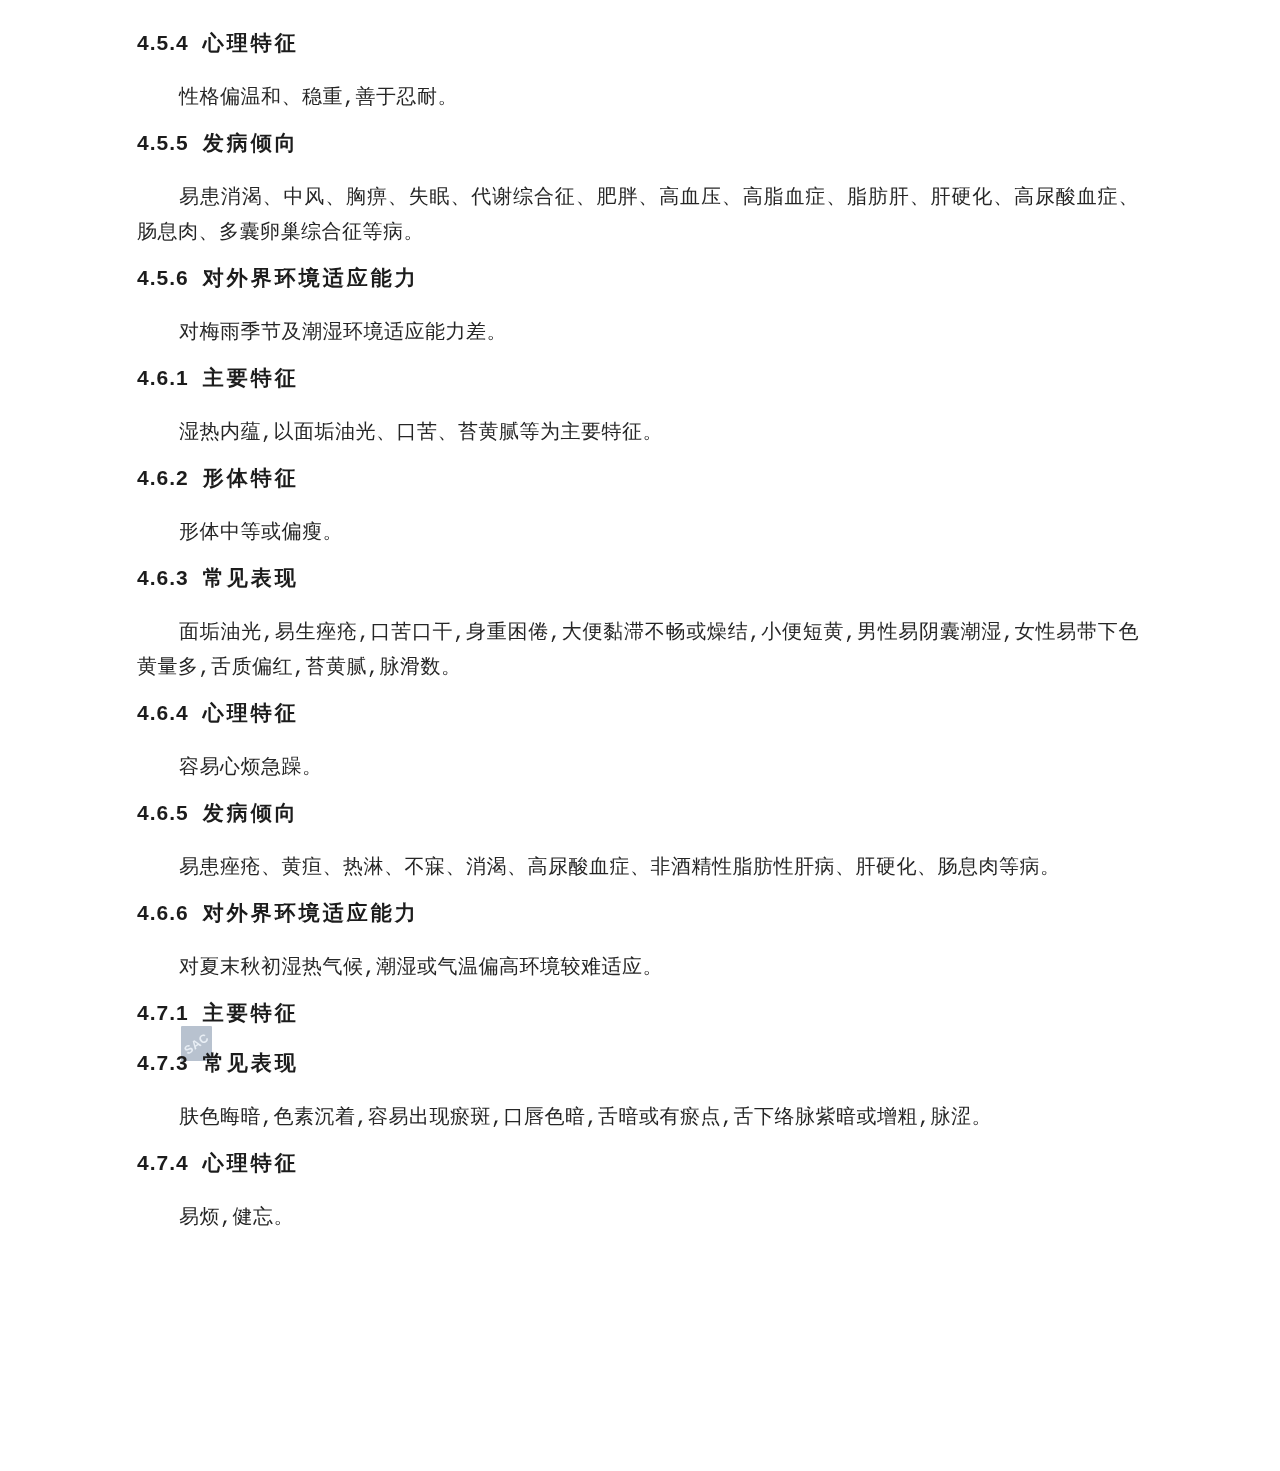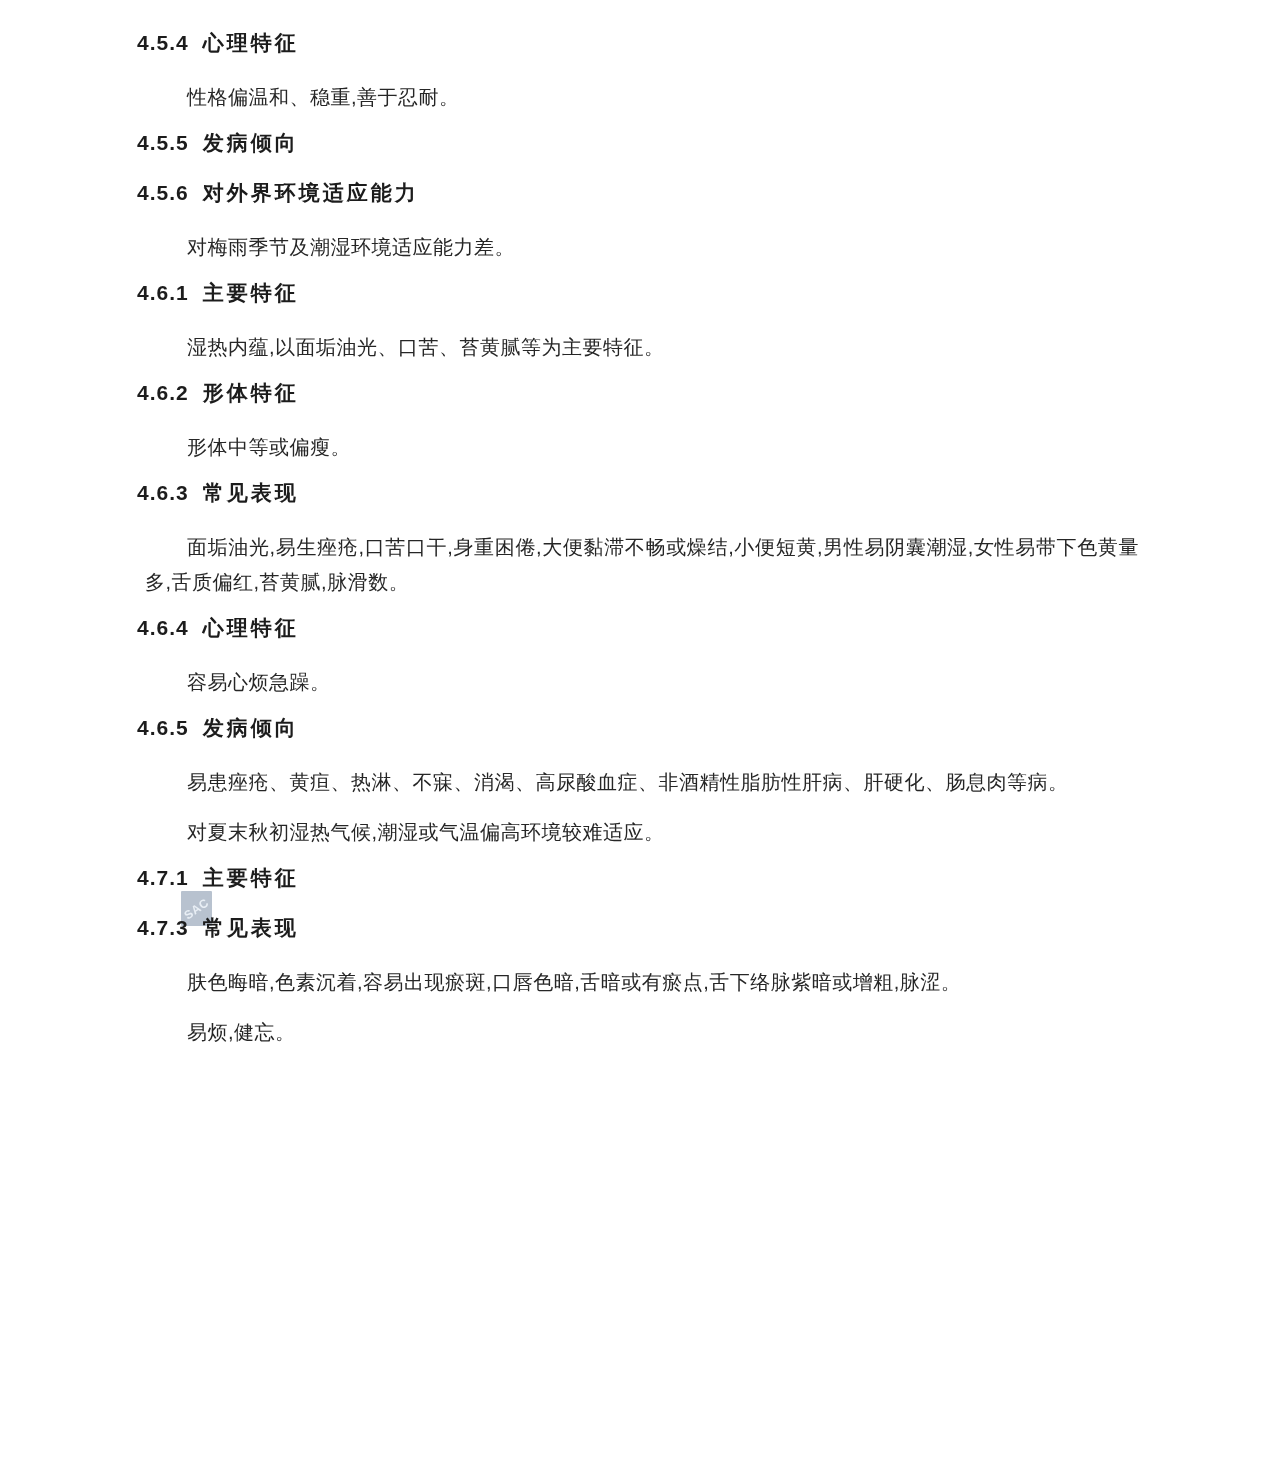--- a/index.html
+++ b/index.html
@@ -34,25 +34,25 @@
   }
   .sec-heading .num {
     letter-spacing: 1px;
     margin-right: 14px;
     text-align: right;
   }
   .sec-heading .title {
     letter-spacing: 3px;
   }
   .para {
-    font-family: Liberation Sans, sans-serif;
+    font-family: Liberation Mono, monospace;
     font-size: 20px;
     line-height: 35px;
     letter-spacing: 0.5px;
-    margin: 0 0 15px 8px;
+    margin: 0 0 15px 0;
     text-indent: 2.1em;
     text-align: justify;
     color: #262626;
   }
   .watermark {
     position: absolute;
     left: 44px;
     top: -24px;
     width: 31px;
     height: 35px;
@@ -75,33 +75,36 @@
   }
 </style>
 </head>
 <body>
 
 <div class="page">
   <div class="content">
       <h3 class="sec-heading"><span class="num">4.5.4</span><span class="title">心理特征</span></h3>
       <p class="para">性格偏温和、稳重,善于忍耐。</p>
       <h3 class="sec-heading"><span class="num">4.5.5</span><span class="title">发病倾向</span></h3>
+      <p class="para">易患消渴、中风、胸痹、失眠、代谢综合征、肥胖、高血压、高脂血症、脂肪肝、肝硬化、高尿酸血症、肠息肉、多囊卵巢综合征等病。</p>
       <h3 class="sec-heading"><span class="num">4.5.6</span><span class="title">对外界环境适应能力</span></h3>
       <p class="para">对梅雨季节及潮湿环境适应能力差。</p>
       <h3 class="sec-heading"><span class="num">4.6.1</span><span class="title">主要特征</span></h3>
       <p class="para">湿热内蕴,以面垢油光、口苦、苔黄腻等为主要特征。</p>
       <h3 class="sec-heading"><span class="num">4.6.2</span><span class="title">形体特征</span></h3>
       <p class="para">形体中等或偏瘦。</p>
       <h3 class="sec-heading"><span class="num">4.6.3</span><span class="title">常见表现</span></h3>
       <p class="para">面垢油光,易生痤疮,口苦口干,身重困倦,大便黏滞不畅或燥结,小便短黄,男性易阴囊潮湿,女性易带下色黄量多,舌质偏红,苔黄腻,脉滑数。</p>
       <h3 class="sec-heading"><span class="num">4.6.4</span><span class="title">心理特征</span></h3>
       <p class="para">容易心烦急躁。</p>
       <h3 class="sec-heading"><span class="num">4.6.5</span><span class="title">发病倾向</span></h3>
       <p class="para">易患痤疮、黄疸、热淋、不寐、消渴、高尿酸血症、非酒精性脂肪性肝病、肝硬化、肠息肉等病。</p>
+      <h3 class="sec-heading"><span class="num">4.6.6</span><span class="title">对外界环境适应能力</span></h3>
       <p class="para">对夏末秋初湿热气候,潮湿或气温偏高环境较难适应。</p>
       <h3 class="sec-heading"><span class="num">4.7.1</span><span class="title">主要特征</span></h3>
       <h3 class="sec-heading"><span class="num">4.7.3</span><span class="title">常见表现</span><span class="watermark">
           <span class="watermark-text">SAC</span>
         </span></h3>
       <p class="para">肤色晦暗,色素沉着,容易出现瘀斑,口唇色暗,舌暗或有瘀点,舌下络脉紫暗或增粗,脉涩。</p>
+      <h3 class="sec-heading"><span class="num">4.7.4</span><span class="title">心理特征</span></h3>
       <p class="para">易烦,健忘。</p>
     </div>
 </div>
 
 </body></html>

